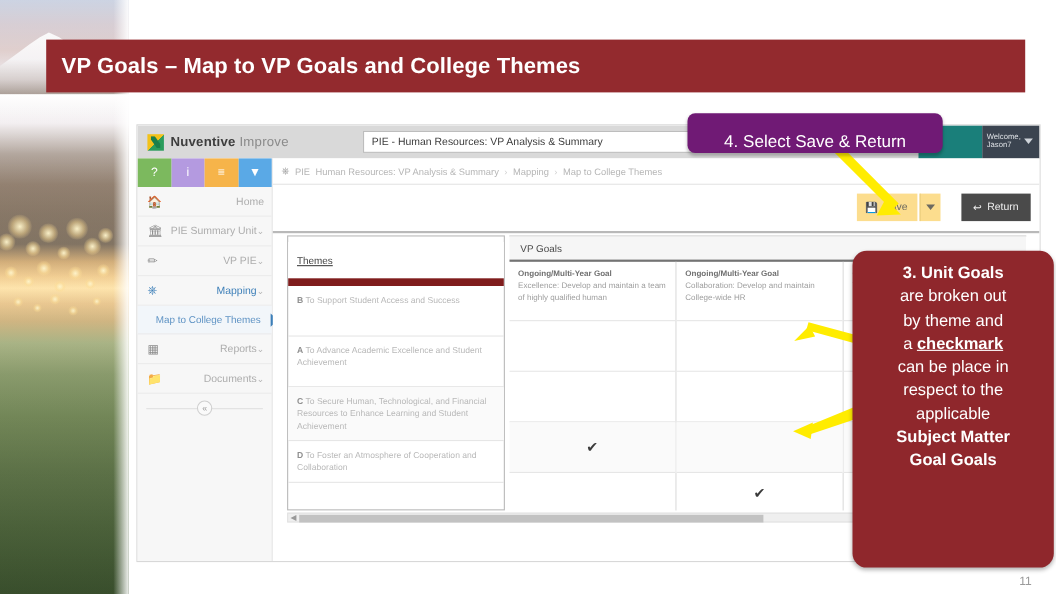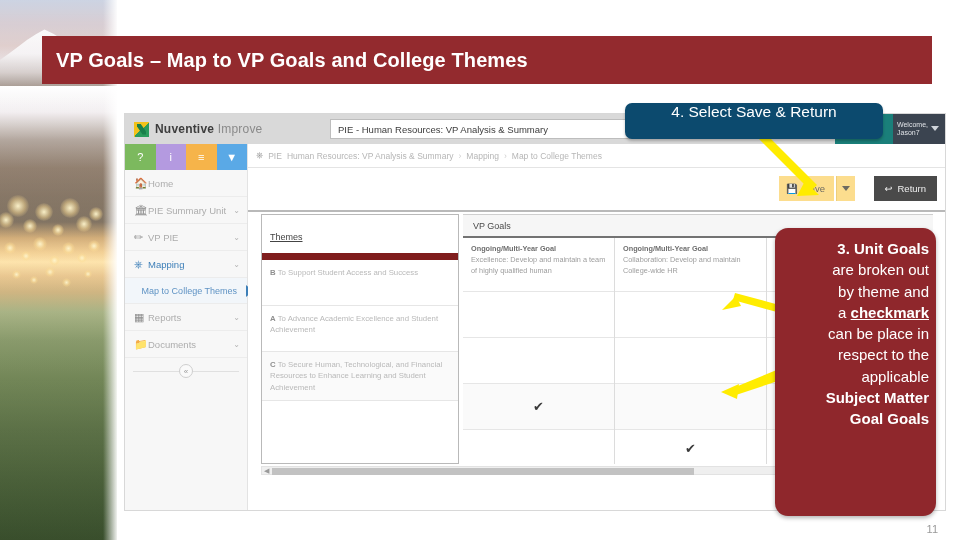--- a/index.html
+++ b/index.html
@@ -107,21 +107,21 @@
   #quickbar .qb { flex: 1 1 0; display:flex; align-items:center; justify-content:center; color:#fff; font-size: 11px; }
   #quickbar .qb.g { background:#7cb95e; }
   #quickbar .qb.p { background:#b49ae0; }
   #quickbar .qb.o { background:#f6b44a; }
   #quickbar .qb.b { background:#5aa9e6; }
   .nav-item {
     height: 27px; display:flex; align-items:center; padding-left: 9px;
     border-bottom: 1px solid #ececec; font-size: 9.5px; color: #adadad; position: relative;
   }
   .nav-item .ico { width: 14px; font-size: 11px; color:#8c8c8c; flex:0 0 auto; }
-  .nav-item .lbl { flex: 1 1 auto; white-space: nowrap; }
+  .nav-item .lbl { flex: 1 1 auto; white-space: nowrap; text-align: right; }
   .nav-item .chev { font-size: 8px; color:#b4b4b4; padding-right: 7px; }
   .nav-item.active { color:#3d7fb8; }
   .nav-item.active .ico { color:#3d7fb8; }
   .nav-sub {
     height: 26px; display:flex; align-items:center; justify-content:flex-end;
     padding-right: 10px; font-size: 9px; color: #5f93c4; background:#f2f6fa;
     border-bottom:1px solid #ececec; position: relative;
   }
   .nav-sub::after {
     content:""; position:absolute; right:-6px; top:7px;
@@ -210,30 +210,30 @@
 
   #hscroll {
     position:absolute; left: 13px; top: 252px; width: 672px; height: 9px;
     background:#efefef; border:1px solid #e2e2e2;
   }
   #hscroll .thumb { position:absolute; left: 10px; top:1px; width: 422px; height: 7px; background:#c2c2c2; }
   #hscroll .arr { position:absolute; left:2px; top:0px; font-size:7px; color:#9a9a9a; }
 
   
   #callout-save {
-    position: absolute; left: 625px; top: 103px; width: 258px; height: 36px;
-    background: #0c4a6e; border-radius: 7px; display:flex; align-items:flex-start; justify-content:center;
+    position: absolute; left: 625px; top: 103px; width: 232px; height: 36px;
+    background: #701a75; border-radius: 7px; display:flex; align-items:flex-end; justify-content:center;
     box-shadow: 0 2px 3px rgba(0,0,0,.25);
   }
   #callout-save .t { color:#fff; font-size: 15.5px; white-space:nowrap; }
 
   #callout-goals {
-    position: absolute; left: 775px; top: 228px; width: 161px; height: 288px;
+    position: absolute; left: 775px; top: 228px; width: 183px; height: 288px;
     background: #8f272c; border-radius: 13px; padding: 10px 7px 8px 7px;
-    box-shadow: 0 2px 4px rgba(0,0,0,.3); text-align:right;
+    box-shadow: 0 2px 4px rgba(0,0,0,.3); text-align:center;
   }
   #callout-goals .t { color:#fff; font-size: 15px; line-height: 1.42; }
   #callout-goals .t b { font-weight: 700; }
   #callout-goals .t u { text-decoration: underline; font-weight:700; }
 
   #page-num {
     position:absolute; right: 22px; bottom: 5px; font-size: 11px; color:#9a9a9a;
   }
 
   svg.arrow { position:absolute; left:0; top:0; width:960px; height:540px; pointer-events:none; }
@@ -385,20 +385,24 @@
             <span>To Support Student Access and Success</span>
           </div>
           <div class="theme-row h1">
             <b>A</b>
             <span>To Advance Academic Excellence and Student Achievement</span>
           </div>
           <div class="theme-row h3 alt">
             <b>C</b>
             <span>To Secure Human, Technological, and Financial Resources to Enhance Learning and Student Achievement</span>
           </div>
+          <div class="theme-row h4">
+            <b>D</b>
+            <span>To Foster an Atmosphere of Cooperation and Collaboration</span>
+          </div>
         </div>
 
         <div id="goals-panel">
           <div id="goals-head">VP Goals</div>
           <div id="goals-cols">
 
             <div class="goal-col">
               <div class="goal-cell gtitle">
                 <div class="t">Ongoing/Multi-Year Goal</div>
                 <div class="d">Excellence: Develop and maintain a team of highly qualified human</div>

